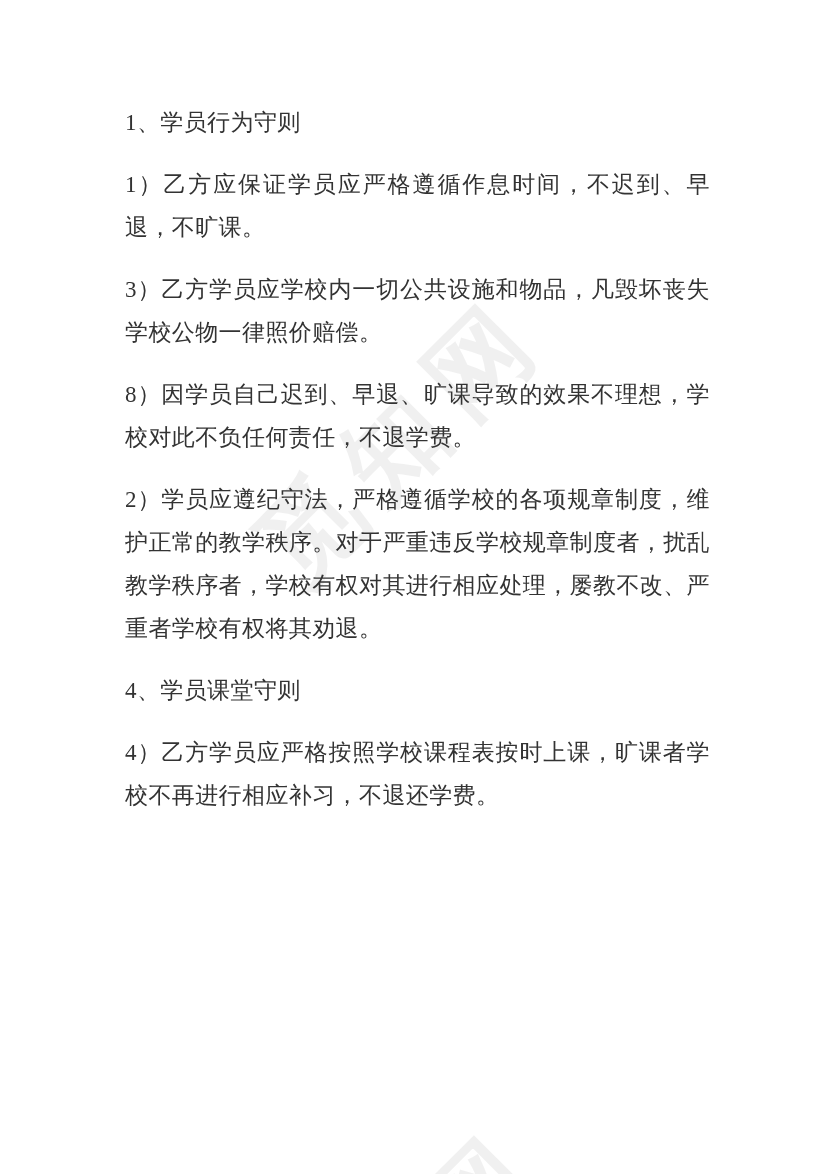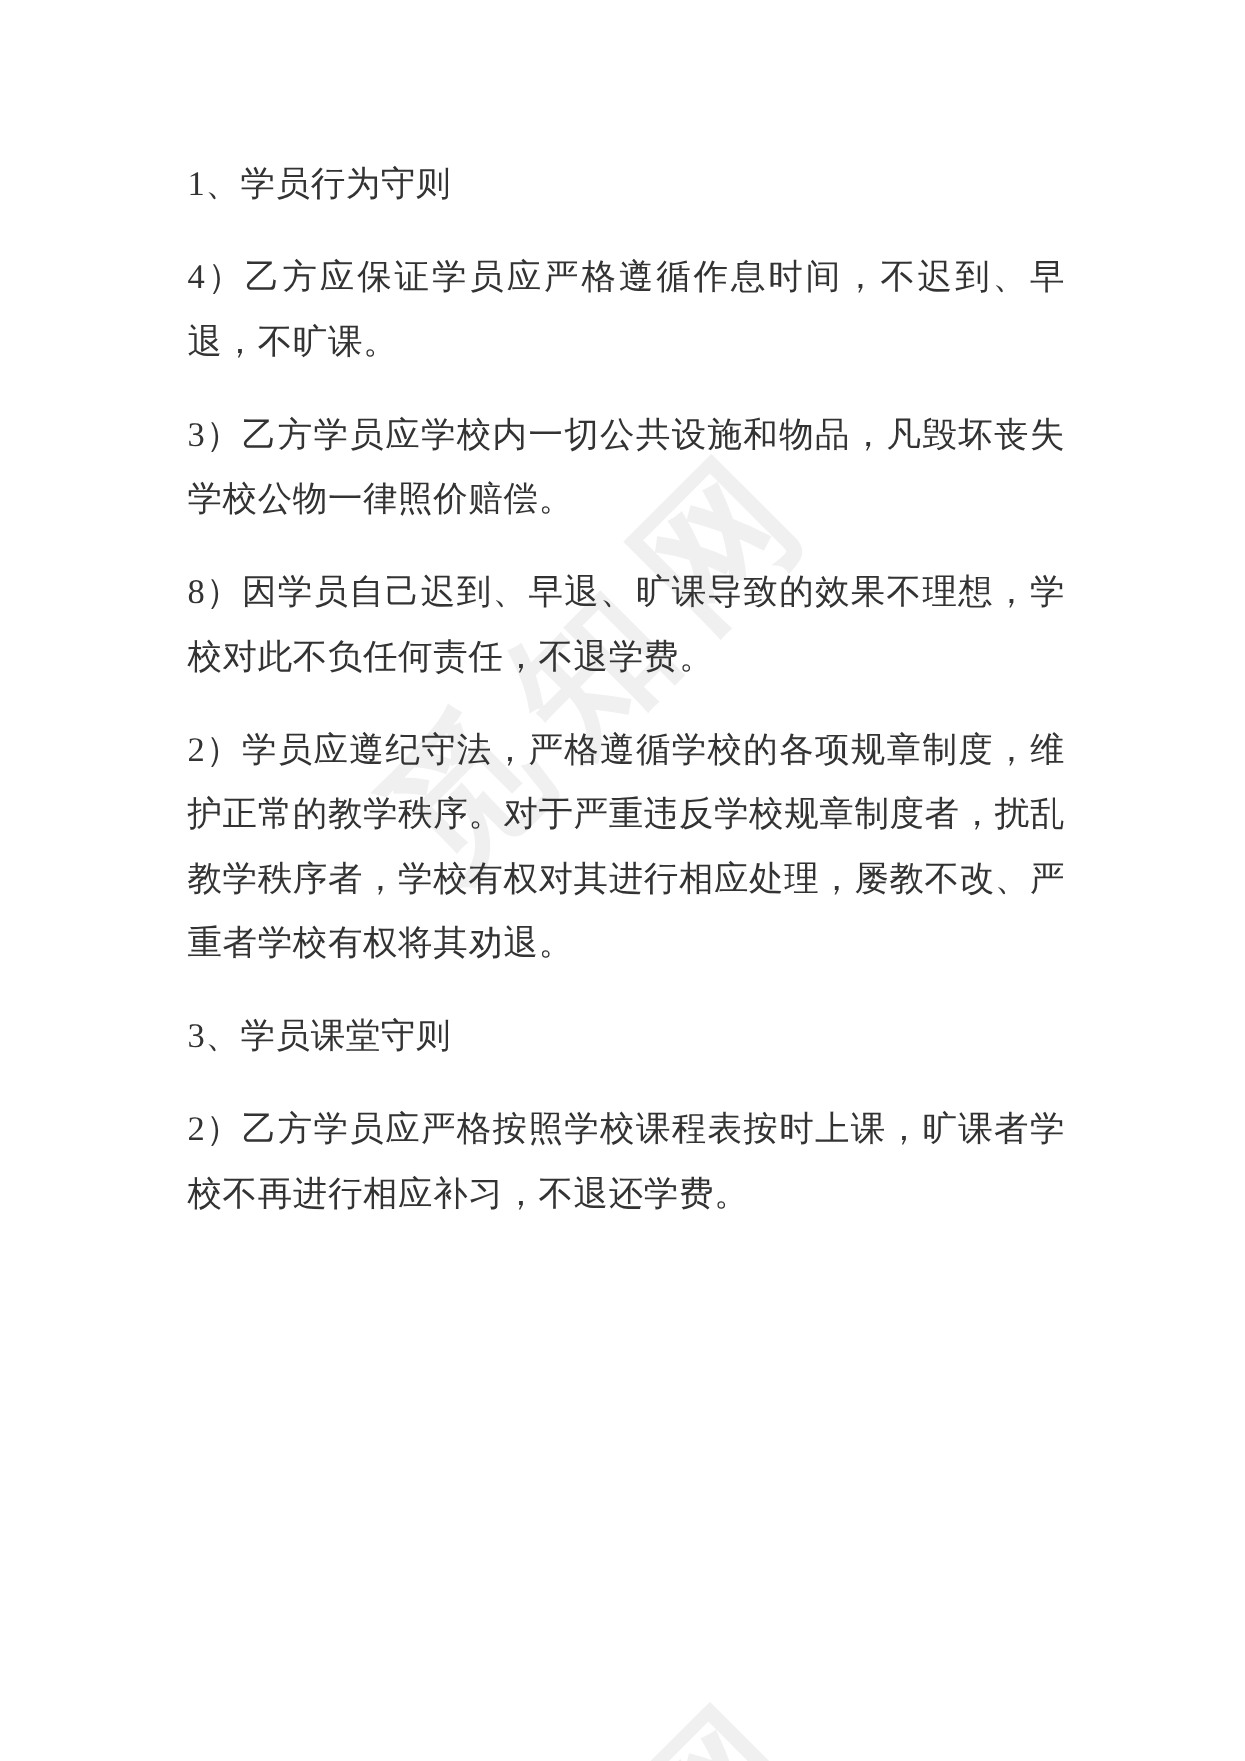--- a/index.html
+++ b/index.html
@@ -64,28 +64,28 @@
 
 <div class="page">
 
   <div class="watermark wm-main">觅知网</div>
 
   <div class="watermark wm-bottom">觅知网</div>
 
   <div class="content">
     <p class="para">1、学员行为守则</p>
 
-    <p class="para">4）乙方应保证学员应严格遵循作息时间，不迟到、早退，不旷课。</p>
+    <p class="para">1）乙方应保证学员应严格遵循作息时间，不迟到、早退，不旷课。</p>
 
 
     <p class="para">3）乙方学员应学校内一切公共设施和物品，凡毁坏丧失学校公物一律照价赔偿。</p>
 
     <p class="para">8）因学员自己迟到、早退、旷课导致的效果不理想，学校对此不负任何责任，不退学费。</p>
 
     <p class="para">2）学员应遵纪守法，严格遵循学校的各项规章制度，维护正常的教学秩序。对于严重违反学校规章制度者，扰乱教学秩序者，学校有权对其进行相应处理，屡教不改、严重者学校有权将其劝退。</p>
 
-    <p class="para">3、学员课堂守则</p>
+    <p class="para">4、学员课堂守则</p>
 
-    <p class="para">2）乙方学员应严格按照学校课程表按时上课，旷课者学校不再进行相应补习，不退还学费。</p>
+    <p class="para">4）乙方学员应严格按照学校课程表按时上课，旷课者学校不再进行相应补习，不退还学费。</p>
 
   </div>
 
 </div>
 
 </body></html>

